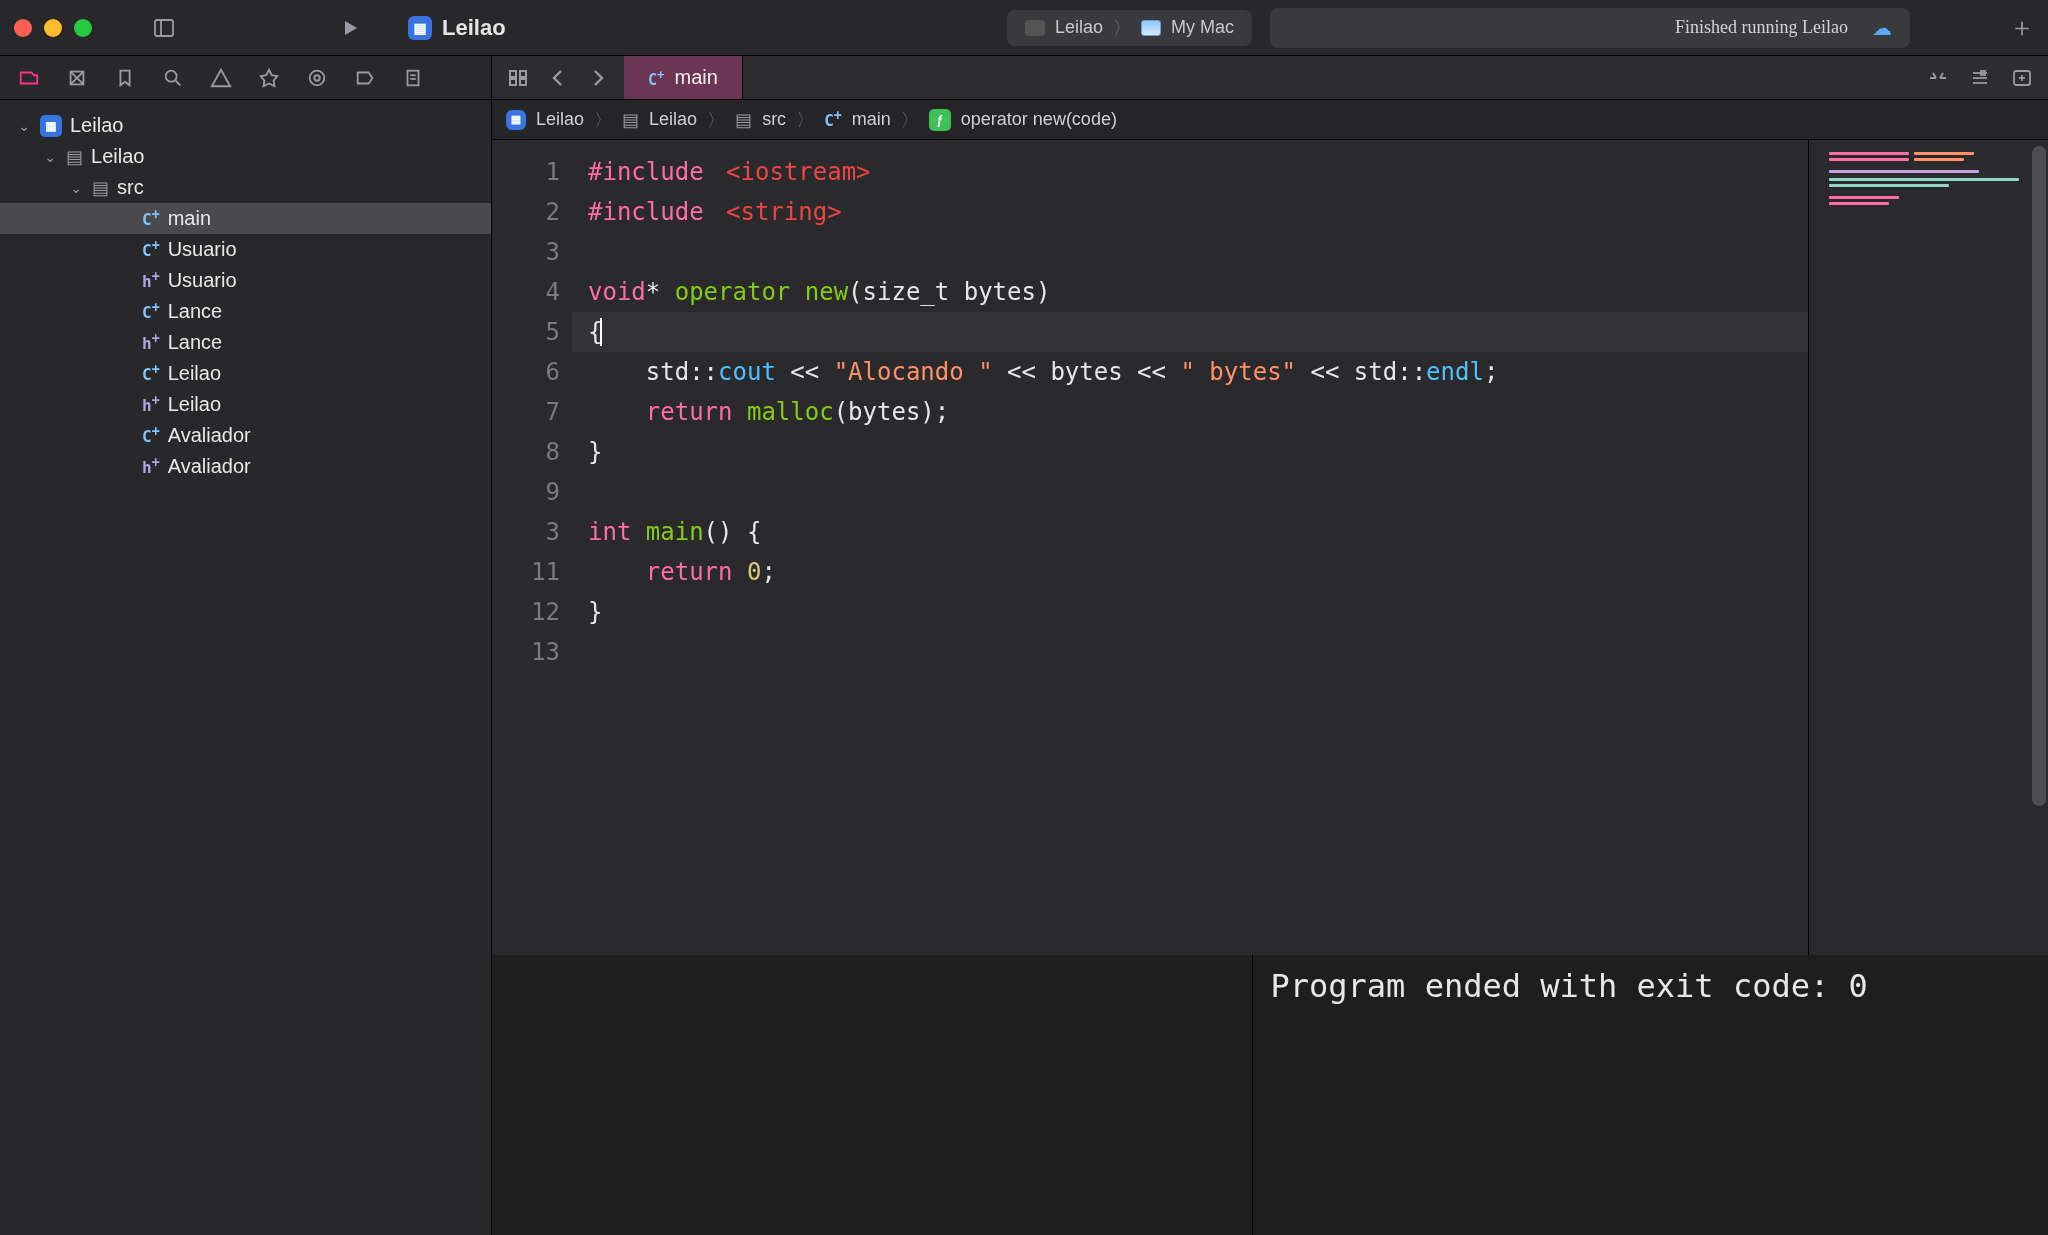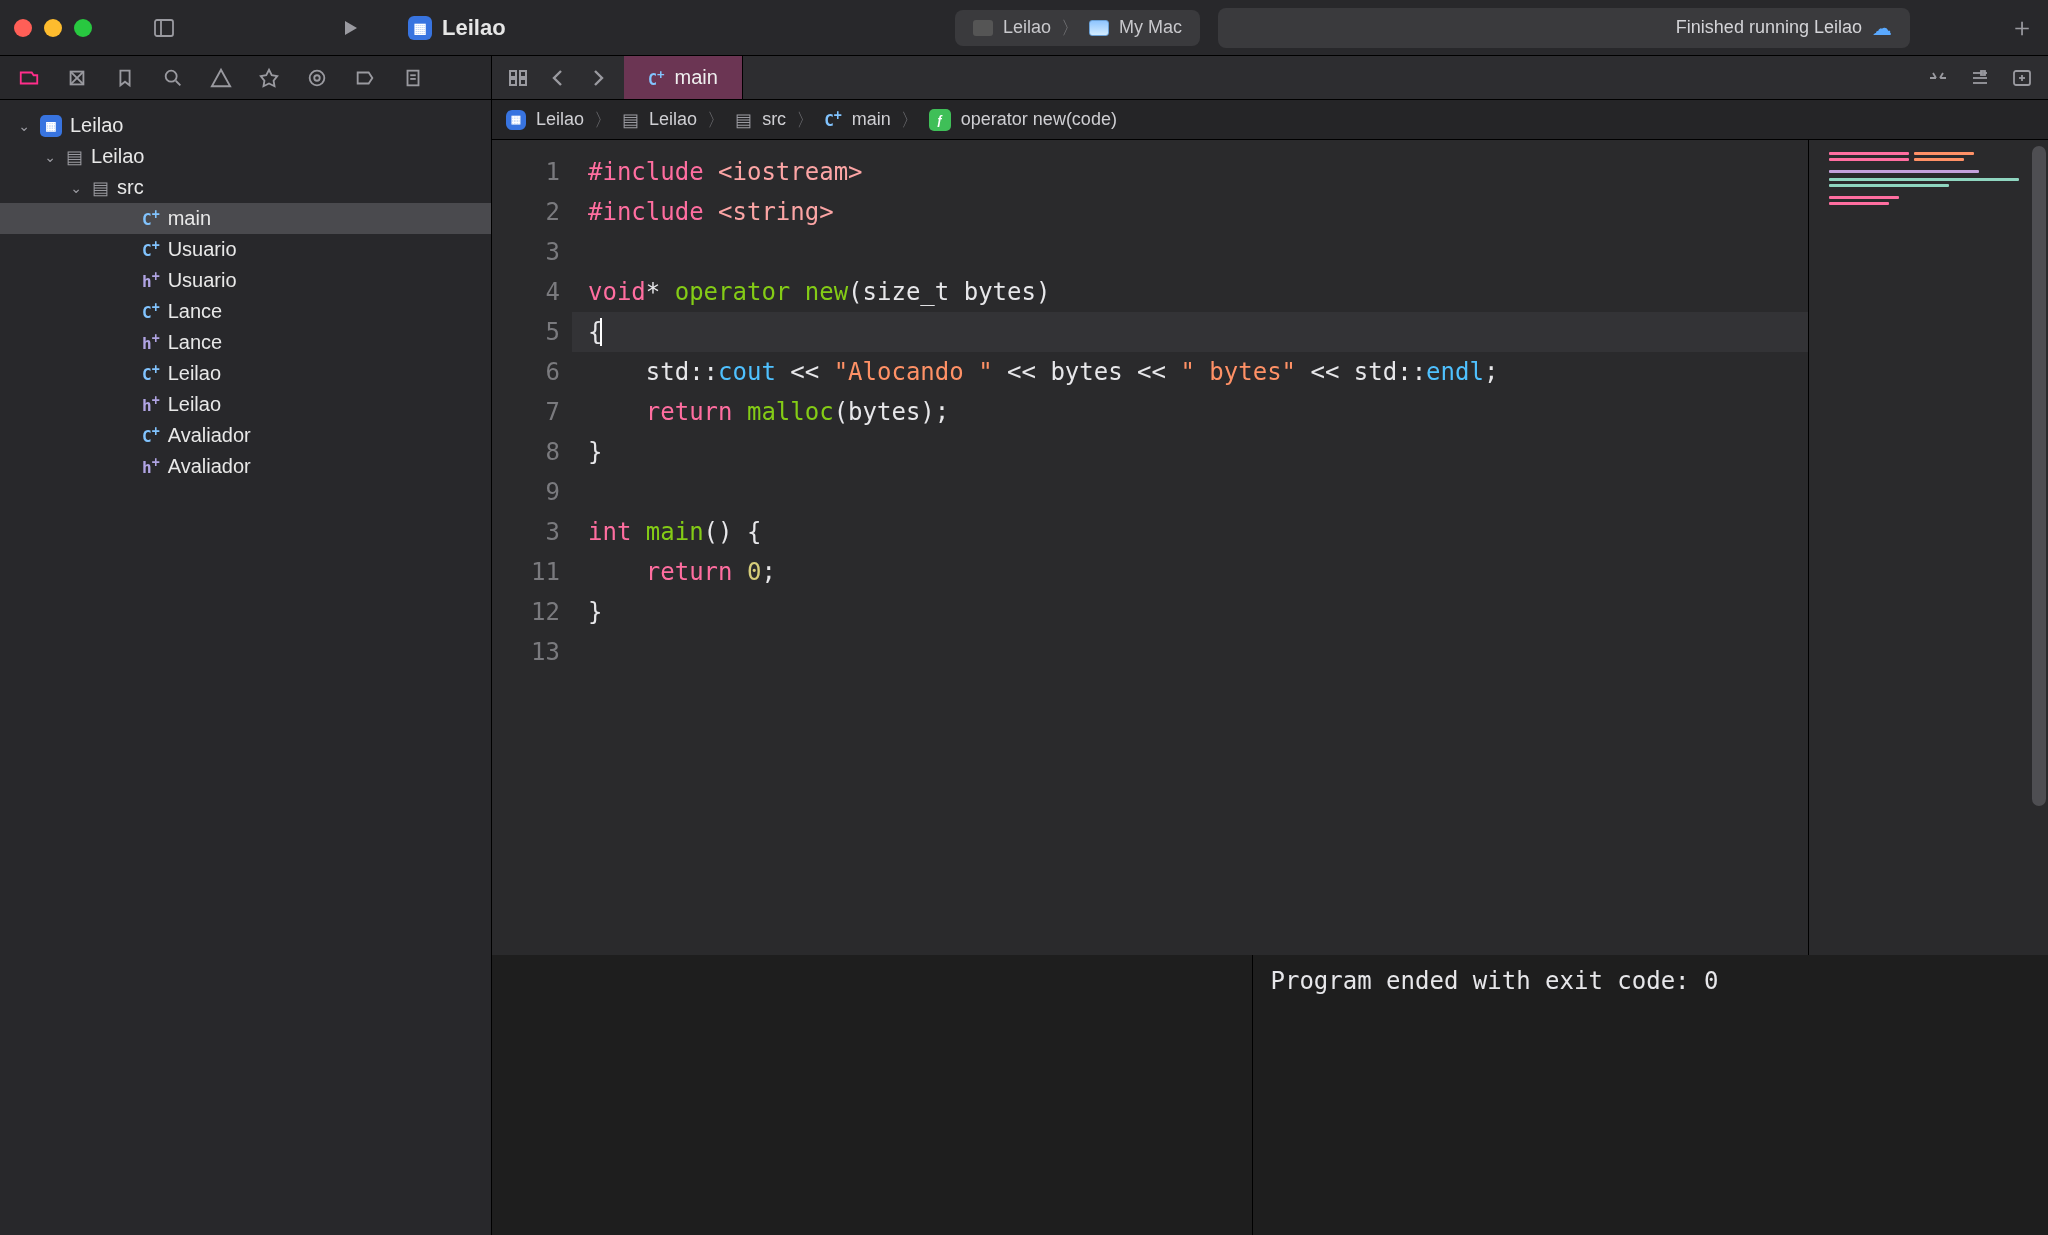--- a/index.html
+++ b/index.html
@@ -58,25 +58,26 @@
   .rd-icon {
     width: 20px; height: 16px; border-radius: 3px;
     display:inline-block;
   }
   .rd-console { background: #555; }
   .rd-mac { background: linear-gradient(#8fc5ff,#d3ecff); border:1px solid #6aa0d6; }
   .activity-bar {
     background: #3a3a3d;
     border-radius: 8px;
     padding: 8px 18px;
-    display: flex; align-items: center; 
+    display: flex; align-items: center; gap: 14px;
     font-size: 18px;
     color: #d4d4d8;
-    width: 692px;
+    width: 640px;
     justify-content: flex-end;
+    font-family: Liberation Serif, serif;
   }
   .cloud-icon { color: #5aa9ff; font-size: 20px; margin-left: 10px; }
   .plus-btn { margin-left: 100px; color: #9a9aa0; font-size: 26px; }
 
   
   .body-split { flex:1; display:flex; min-height:0; }
 
   
   .sidebar {
     width: 492px;
@@ -190,21 +191,21 @@
     overflow:hidden;
   }
   .code-line { height:40px; padding-left:16px; }
   .code-line.hl { background:#333336; }
   .k-pre   { color:#ff6ea0; }     
   .k-type  { color:#ff6ea0; }     
   .k-func  { color:#84cc16; }     
   .k-id    { color:#4fc1ff; }     
   .k-str   { color:#ff9166; }     
   .k-num   { color:#d6cd7a; }     
-  .k-inc   { color:#fca5a5; }
+  .k-inc   { color:#ef4444;margin-left:8px; }
   .cursor  { border-left:2px solid #fff; margin-left:-2px; }
 
   .minimap {
     width: 240px;
     background:#2a2a2c;
     border-left:1px solid #000;
     position:relative;
   }
   .mini-line {
     position:absolute; left:20px; height:3px; border-radius:1px;
@@ -238,21 +239,21 @@
     background:#1e1e1e;
   }
   .vars-pane {
     flex:1;
     border-right:1px solid #000;
   }
   .out-pane {
     flex:1;
     padding: 12px 18px;
     font-family: "SF Mono", Menlo, monospace;
-    font-size: 24px;
+    font-size: 32px;
     color:#e7e7ea;
     white-space:pre;
   }
 
   svg { width:100%; height:100%; }
 </style>
 </head>
 <body>
 
 <div class="titlebar">

